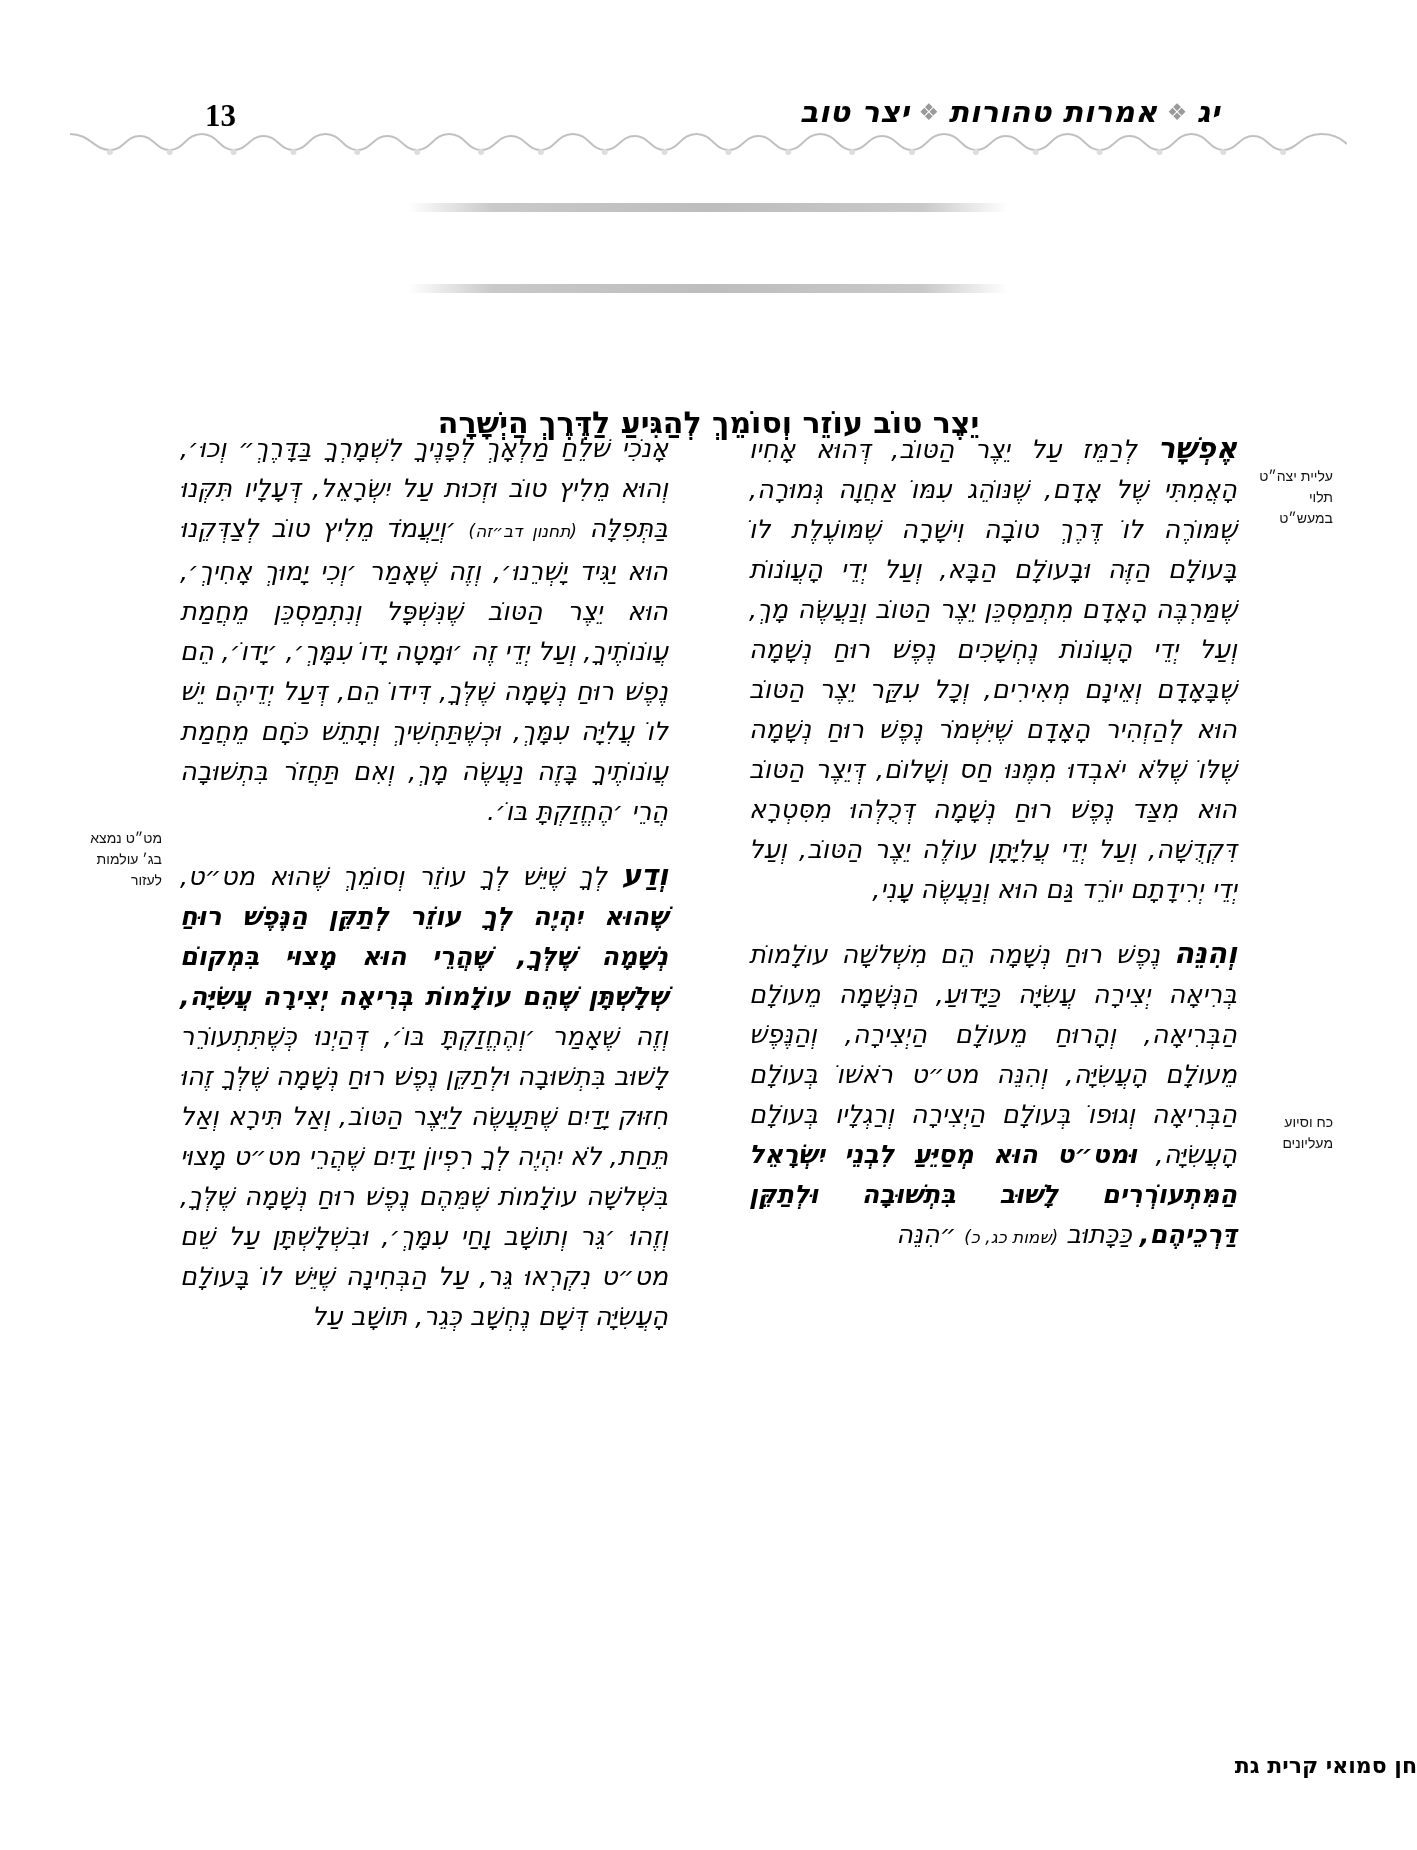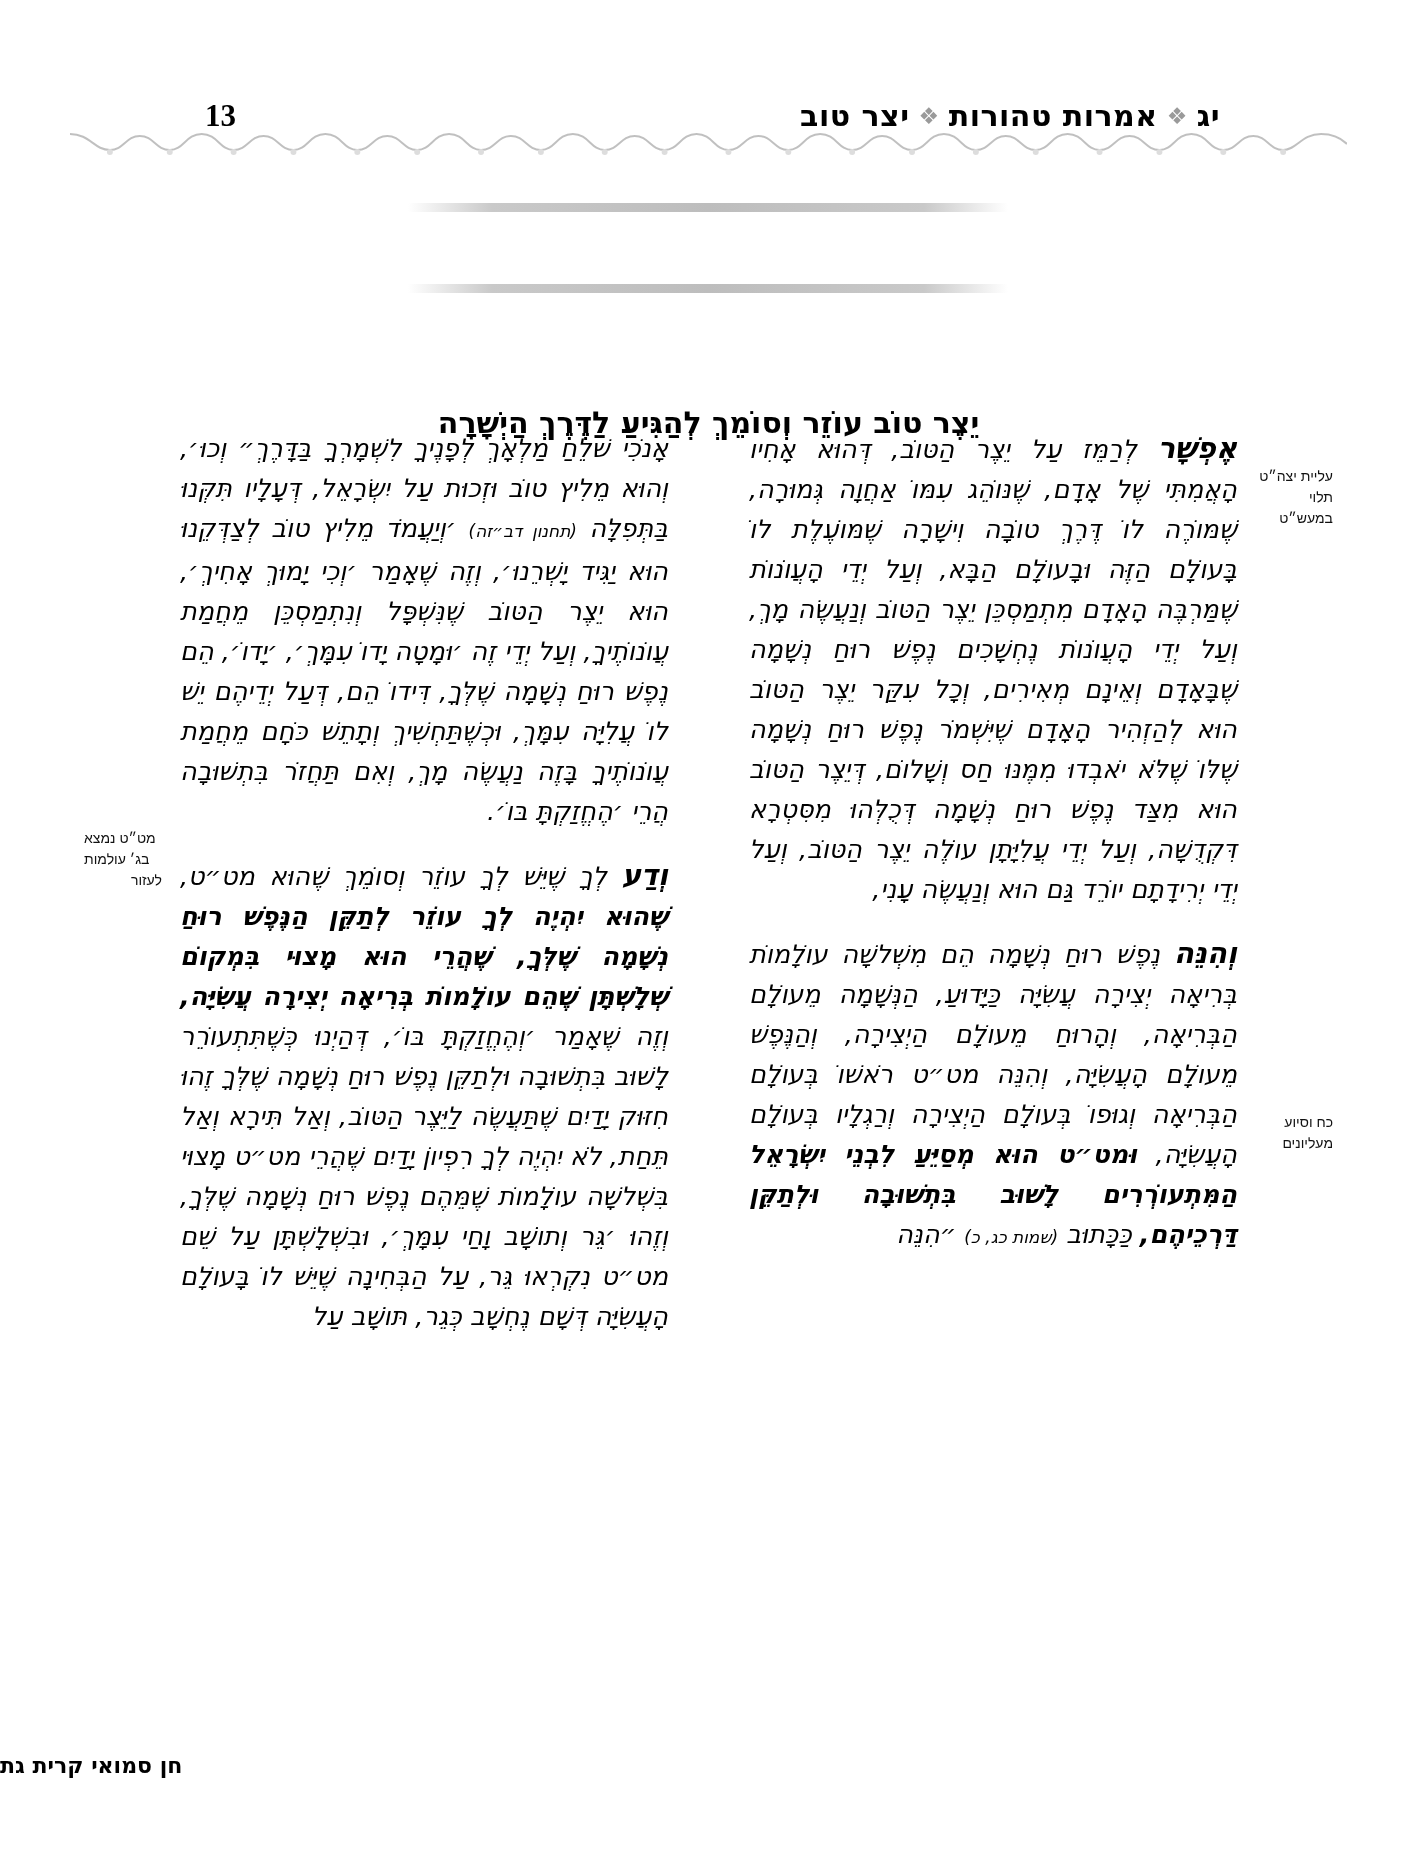--- a/index.html
+++ b/index.html
@@ -35,21 +35,22 @@
   .rh-title {
     position: absolute;
     right: 0;
     top: 0;
     font-family: "DejaVu Sans", "Liberation Sans", sans-serif;
     font-weight: bold;
     font-size: 30px;
     letter-spacing: 0.5px;
     white-space: nowrap;
     direction: rtl;
-    line-height: 40px;
+    line-height: 32px;
+    font-style: italic;
   }
   .rh-title .sep {
     color: #9a9a9a;
     font-size: 23px;
     font-weight: normal;
     padding: 0 9px;
     position: relative;
     top: -2px;
   }
   .rh-title .chap {
@@ -197,29 +198,29 @@
     width: 78px;
     direction: rtl;
     text-align: right;
     font-family: Liberation Sans, sans-serif;
     font-size: 14px;
     line-height: 21px;
     color: #111;
   }
   .gloss-right-1 { top: 38px;  right: -96px; }
   .gloss-right-2 { top: 684px; right: -96px; }
-  .gloss-left-1  { top: 400px; left: -96px; text-align: left; }
+  .gloss-left-1  { top: 400px; left: -96px; text-align: right; }
 
   
   .footer {
     position: absolute;
     bottom: 72px;
     left: 0;
     right: 0;
-    text-align: left;
+    text-align: right;
     font-family: "DejaVu Sans", "Liberation Sans", sans-serif;
     font-weight: bold;
     font-size: 22px;
     direction: rtl;
   }
 </style>
 </head>
 <body>
 
 <div class="page">

